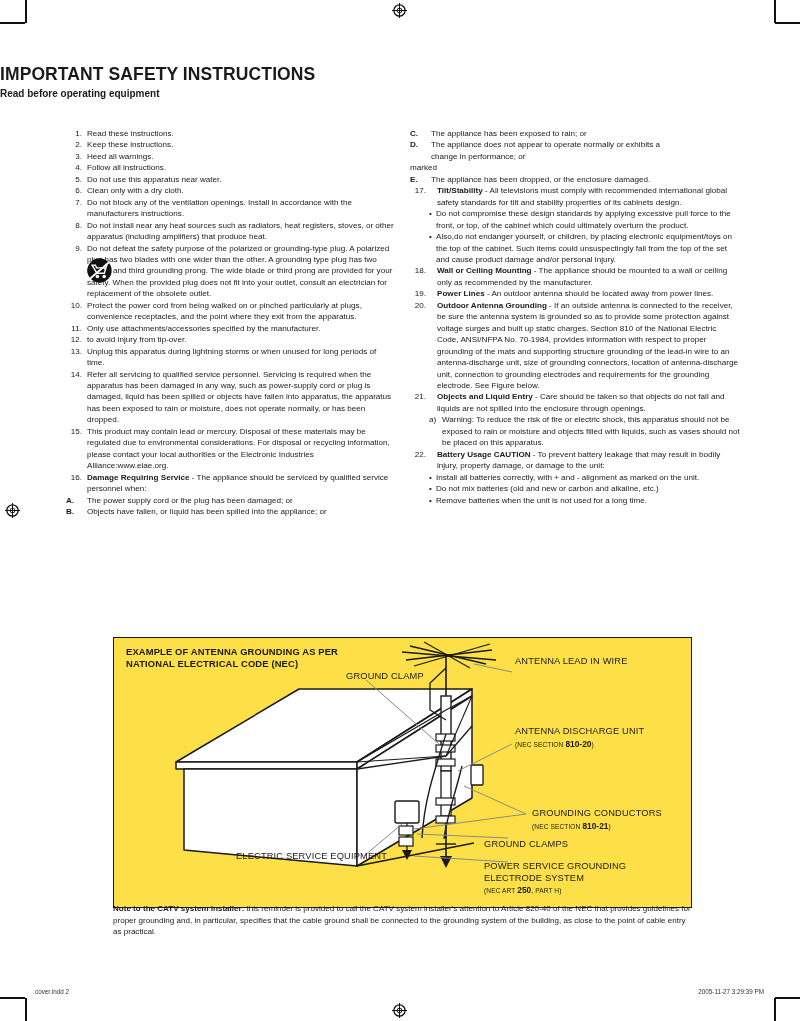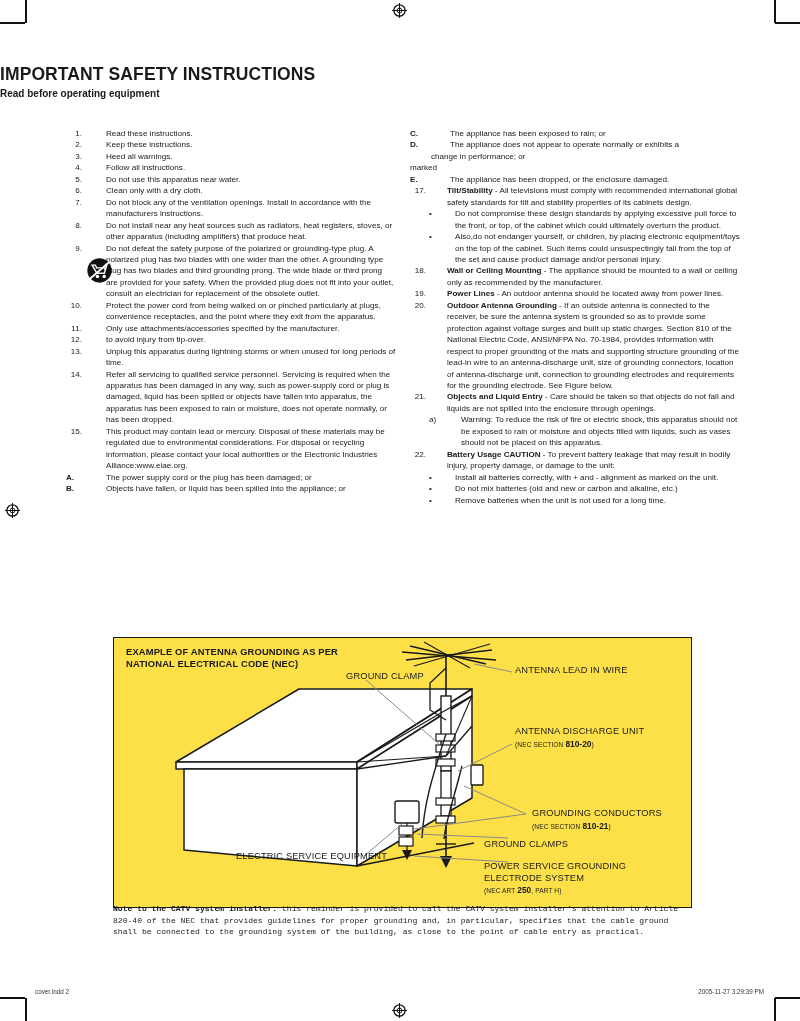--- a/index.html
+++ b/index.html
@@ -20,22 +20,22 @@
 
   
   .cols{position:absolute;left:0;top:128px;width:800px;}
   .col{position:absolute;top:0;font-size:8.1px;line-height:11.45px;}
   .col-left{left:66px;width:330px;}
   .col-right{left:410px;width:330px;}
 
   .item{display:flex;align-items:flex-start;}
   .num{flex:0 0 auto;text-align:right;}
   .num-l{width:16px;margin-right:5px;}
-  .num-r{width:16px;margin-right:2px;}
-  .txt{flex:1 1 auto;margin-left:19px;}
+  .num-r{width:16px;margin-right:11px;}
+  .txt{flex:1 1 auto;}
   .b{font-weight:bold;}
   .sub-item{display:flex;align-items:flex-start;margin-left:19px;}
   .sub-bullet{flex:0 0 auto;width:7px;}
   .sub-a{flex:0 0 auto;width:13px;}
   .lettered{display:flex;align-items:flex-start;}
   .letter{flex:0 0 auto;width:16px;margin-right:5px;font-weight:bold;}
 
   
   .cart-icon{position:absolute;left:86px;top:257px;width:27px;height:27px;}
   .item12-lines{margin-left:33px;}
@@ -46,21 +46,21 @@
     position:absolute;left:113px;top:637px;width:577px;height:269px;
     border:1.1px solid #1a1a1a;background:#fde047;
   }
   .dg-title{position:absolute;left:12px;top:8px;font-size:9.4px;font-weight:bold;
             line-height:12.4px;letter-spacing:.15px;}
   .dg-lbl{position:absolute;font-size:9.3px;letter-spacing:.15px;line-height:11.6px;white-space:nowrap;}
   .dg-sm{font-size:6.6px;letter-spacing:.1px;}
   .dg-sm b{font-size:8.4px;font-weight:bold;letter-spacing:0;}
 
   .dg-note{position:absolute;left:113px;top:903px;width:580px;
-           font-size:8.05px;line-height:11.6px;font-family:Liberation Mono, monospace;}
+           font-size:8.05px;line-height:11.6px;}
 
   
   .footer{position:absolute;left:0;top:988px;width:800px;height:14px;}
   .f-left{position:absolute;left:35px;top:0;font-size:6.3px;color:#333;}
   .f-right{position:absolute;right:36px;top:0;font-size:6.3px;color:#333;text-align:right;}
 </style>
 </head>
 <body>
 
 <div class="crop" style="left:25px;top:0;width:1.5px;height:23px;"></div>
@@ -164,20 +164,24 @@
       </div>
     <div class="item">
         <span class="num num-l">14.</span>
         <span class="txt">Refer all servicing to qualified service personnel. Servicing is required when the apparatus has been damaged in any way, such as power-supply cord or plug is damaged, liquid has been spilled or objects have fallen into apparatus, the apparatus has been exposed to rain or moisture, does not operate normally, or has been dropped.</span>
       </div>
     <div class="item">
         <span class="num num-l">15.</span>
         <span class="txt">This product may contain lead or mercury. Disposal of these materials may be regulated due to environmental considerations. For disposal or recycling information, please contact your local authorities or the Electronic Industries Alliance:www.eiae.org.</span>
       </div>
 
+    <div class="item">
+      <span class="num num-l">16.</span>
+      <span class="txt"><span class="b">Damage Requiring Service</span><span> - The appliance should be serviced by qualified service personnel when:</span></span>
+    </div>
 
     <div class="lettered">
         <span class="letter">A.</span>
         <span class="txt">The power supply cord or the plug has been damaged; or</span>
       </div>
     <div class="lettered">
         <span class="letter">B.</span>
         <span class="txt">Objects have fallen, or liquid has been spilled into the appliance; or</span>
       </div>
   </div>
@@ -341,21 +345,21 @@
       <line x1="412" y1="176" x2="300" y2="191"></line>
       <line x1="412" y1="176" x2="350" y2="148"></line>
       <line x1="394" y1="200" x2="303" y2="196"></line>
       <line x1="394" y1="224" x2="300" y2="218"></line>
       <line x1="250" y1="218" x2="288" y2="186"></line>
     </g>
   </svg>
 
   <div class="dg-lbl" style="left:232px;top:33px;">GROUND CLAMP</div>
 
-  <div class="dg-lbl" style="left:401px;top:27px;text-align:center;">ANTENNA LEAD IN WIRE</div>
+  <div class="dg-lbl" style="left:401px;top:18px;text-align:center;">ANTENNA LEAD IN WIRE</div>
 
   <div class="dg-lbl" style="left:401px;top:88px;">
     <div>ANTENNA DISCHARGE UNIT</div>
     <div class="dg-sm" style="margin-top:1px;"><span>(NEC SECTION </span><b>810-20</b><span>)</span></div>
   </div>
 
   <div class="dg-lbl" style="left:418px;top:170px;">
     <div>GROUNDING CONDUCTORS</div>
     <div class="dg-sm" style="margin-top:1px;"><span>(NEC SECTION </span><b>810-21</b><span>)</span></div>
   </div>

